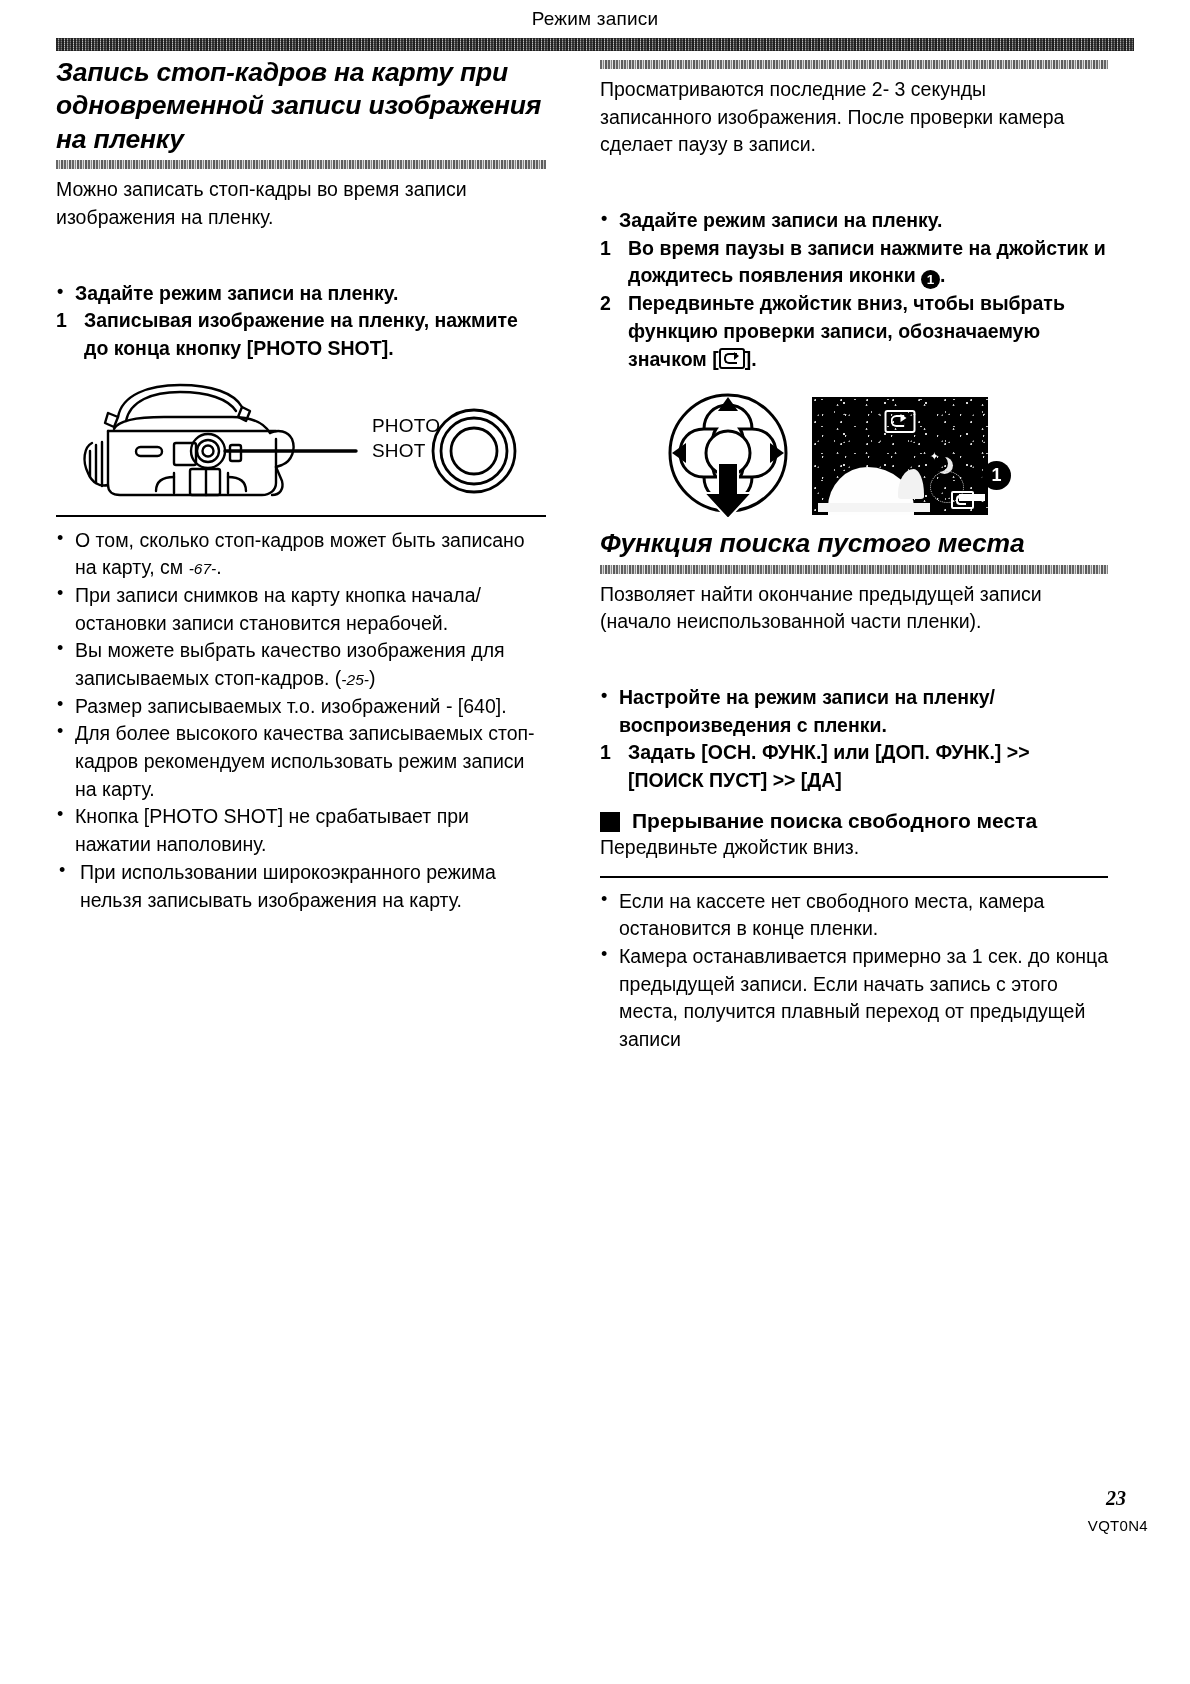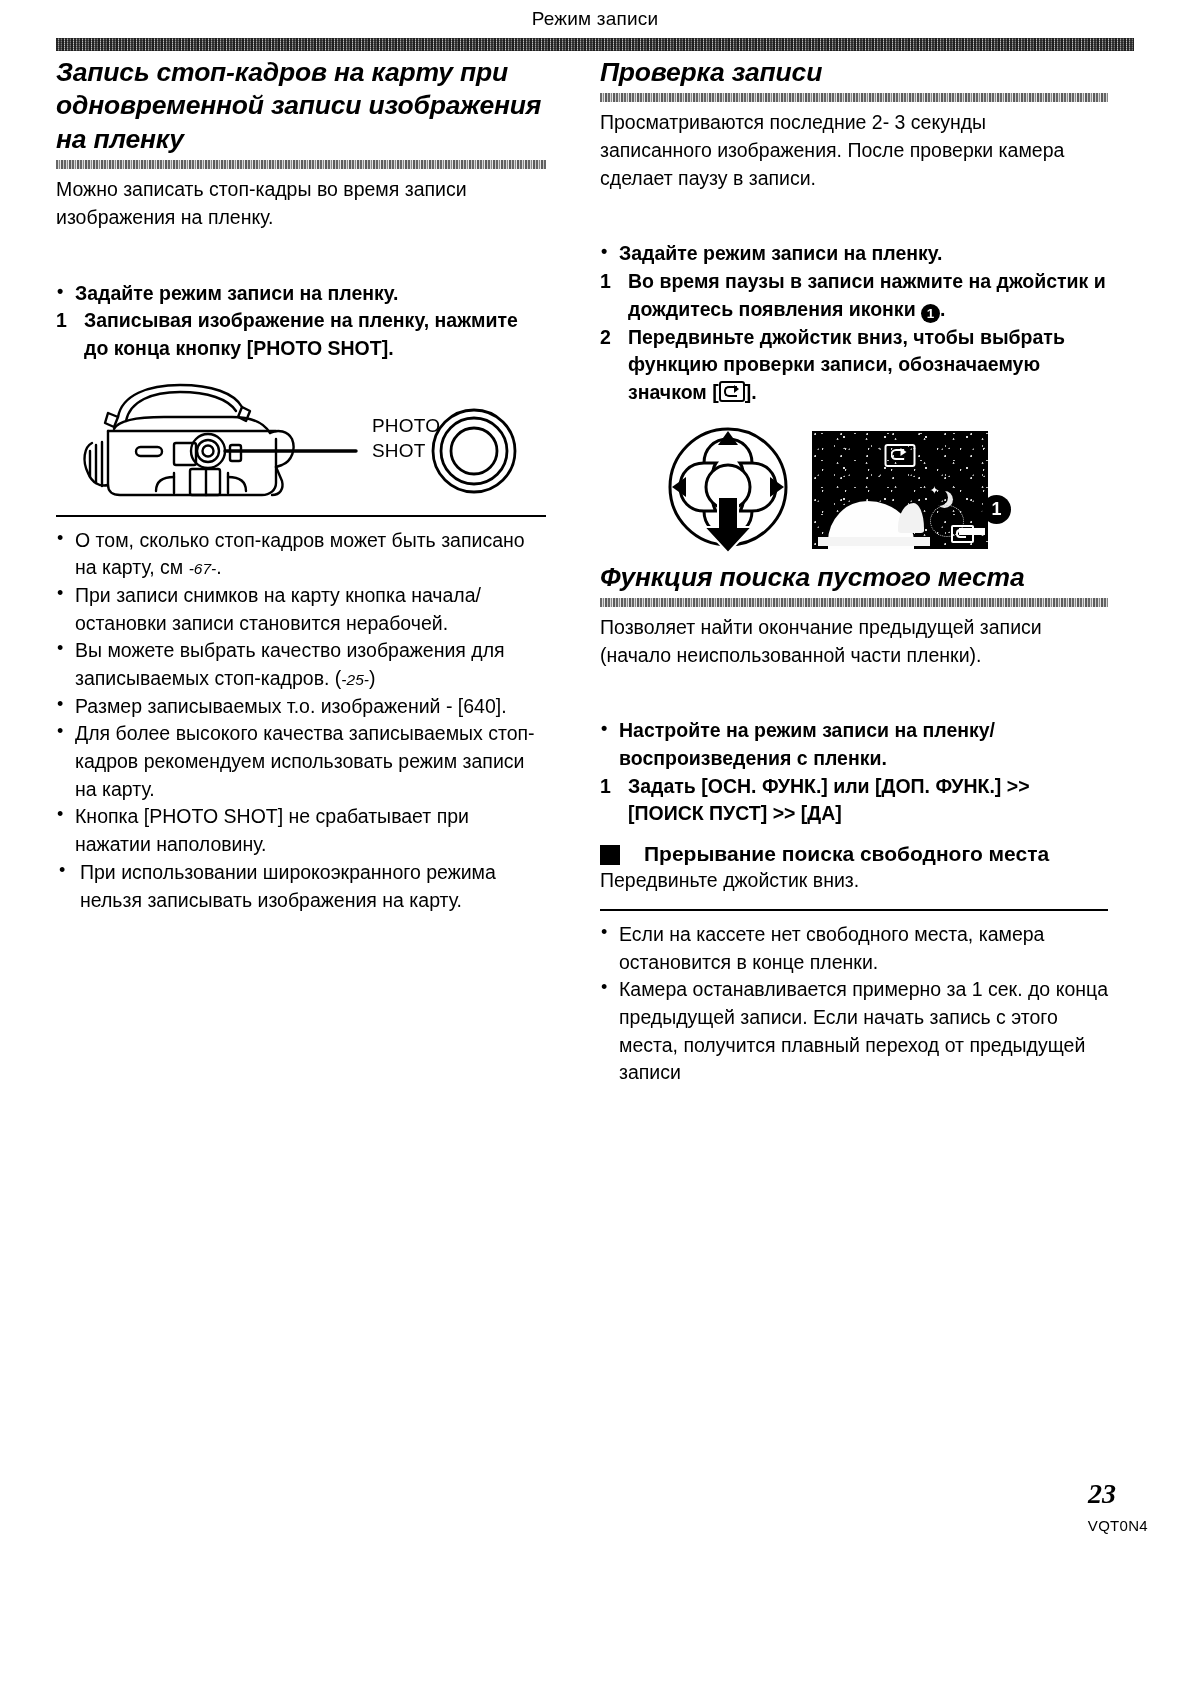--- a/index.html
+++ b/index.html
@@ -127,21 +127,21 @@
   .step > .num {
     position: absolute;
     left: 0;
     top: 0;
     font-weight: bold;
   }
 
   
   .sq-head {
     position: relative;
-    padding-left: 44px;
+    padding-left: 32px;
     font-size: 21px;
     font-weight: bold;
     line-height: 1.3;
     margin: 12px 0 0 0;
   }
   .sq-head::before {
     content: "";
     position: absolute;
     left: 0;
     top: 5px;
@@ -353,23 +353,23 @@
     color: #fff;
     font-size: 18px;
     font-weight: bold;
     line-height: 29px;
     text-align: center;
   }
 
   
   .page-num {
     position: absolute;
-    right: 74px;
+    right: 64px;
     bottom: 48px;
-    font-size: 28px;
+    font-size: 20px;
     font-style: italic;
     font-weight: bold;
     font-family: "Liberation Serif", serif;
   }
   .doc-code {
     position: absolute;
     right: 42px;
     bottom: 24px;
     font-size: 15px;
     letter-spacing: 0.3px;
@@ -459,21 +459,20 @@
     <p class="bullet-plain"><span>Для более высокого качества записываемых стоп-кадров рекомендуем использовать режим записи на карту.</span></p>
 
     <p class="bullet-plain"><span>Кнопка [PHOTO SHOT] не срабатывает при нажатии наполовину.</span></p>
 
     <p class="bullet-plain bullet-wide"><span>При использовании широкоэкранного режима нельзя записывать изображения на карту.</span></p>
 
   </div>
 
   <div class="col col-right">
 
-    <h2 class="sec-title">Проверка записи</h2>
     <div class="title-rule"></div>
 
     <p class="body">Просматриваются последние 2- 3 секунды записанного изображения. После проверки камера сделает паузу в записи.</p>
 
     <p class="bullet-bold">Задайте режим записи на пленку.</p>
 
     <p class="step">
       <span class="num">1</span><span>Во время паузы в записи нажмите на джойстик и дождитесь появления иконки </span><span class="circnum">1</span><span>.</span>
     </p>
 

